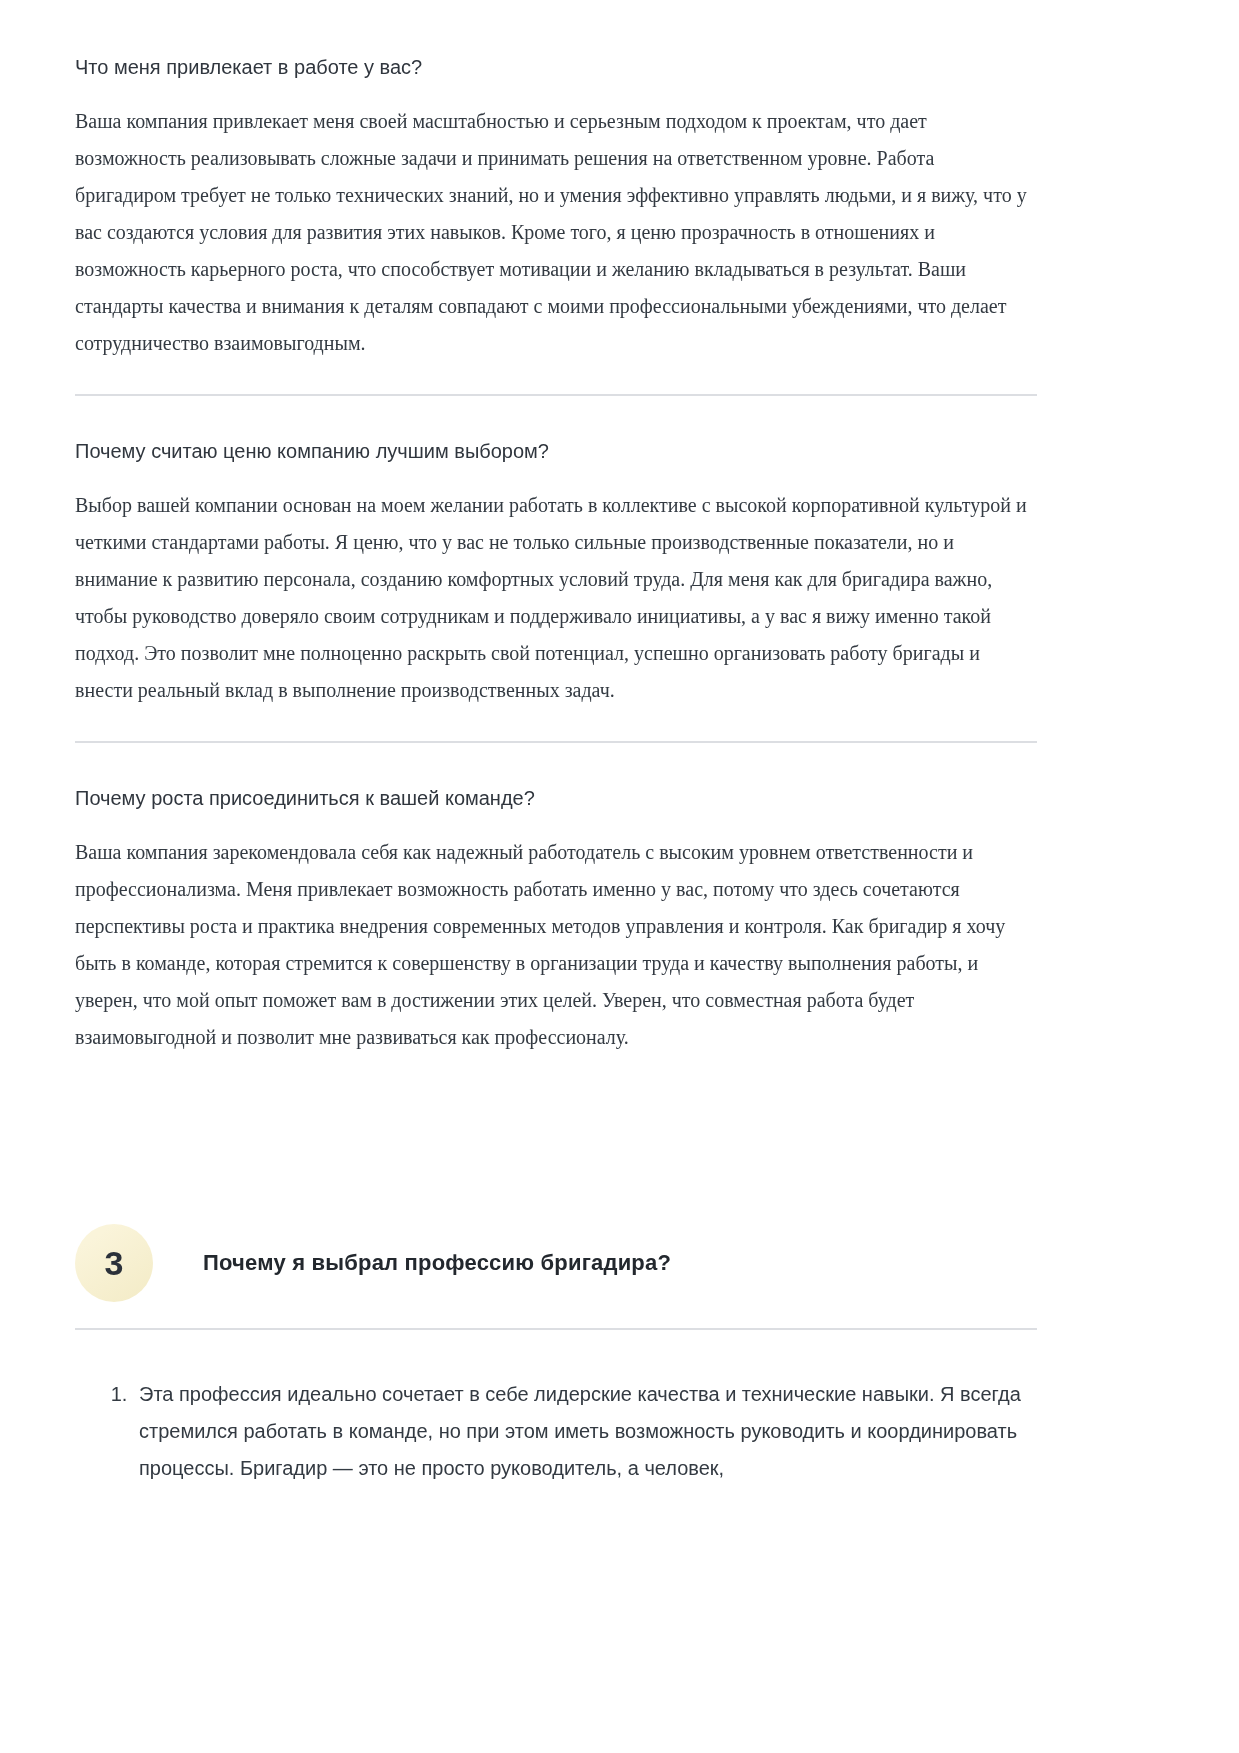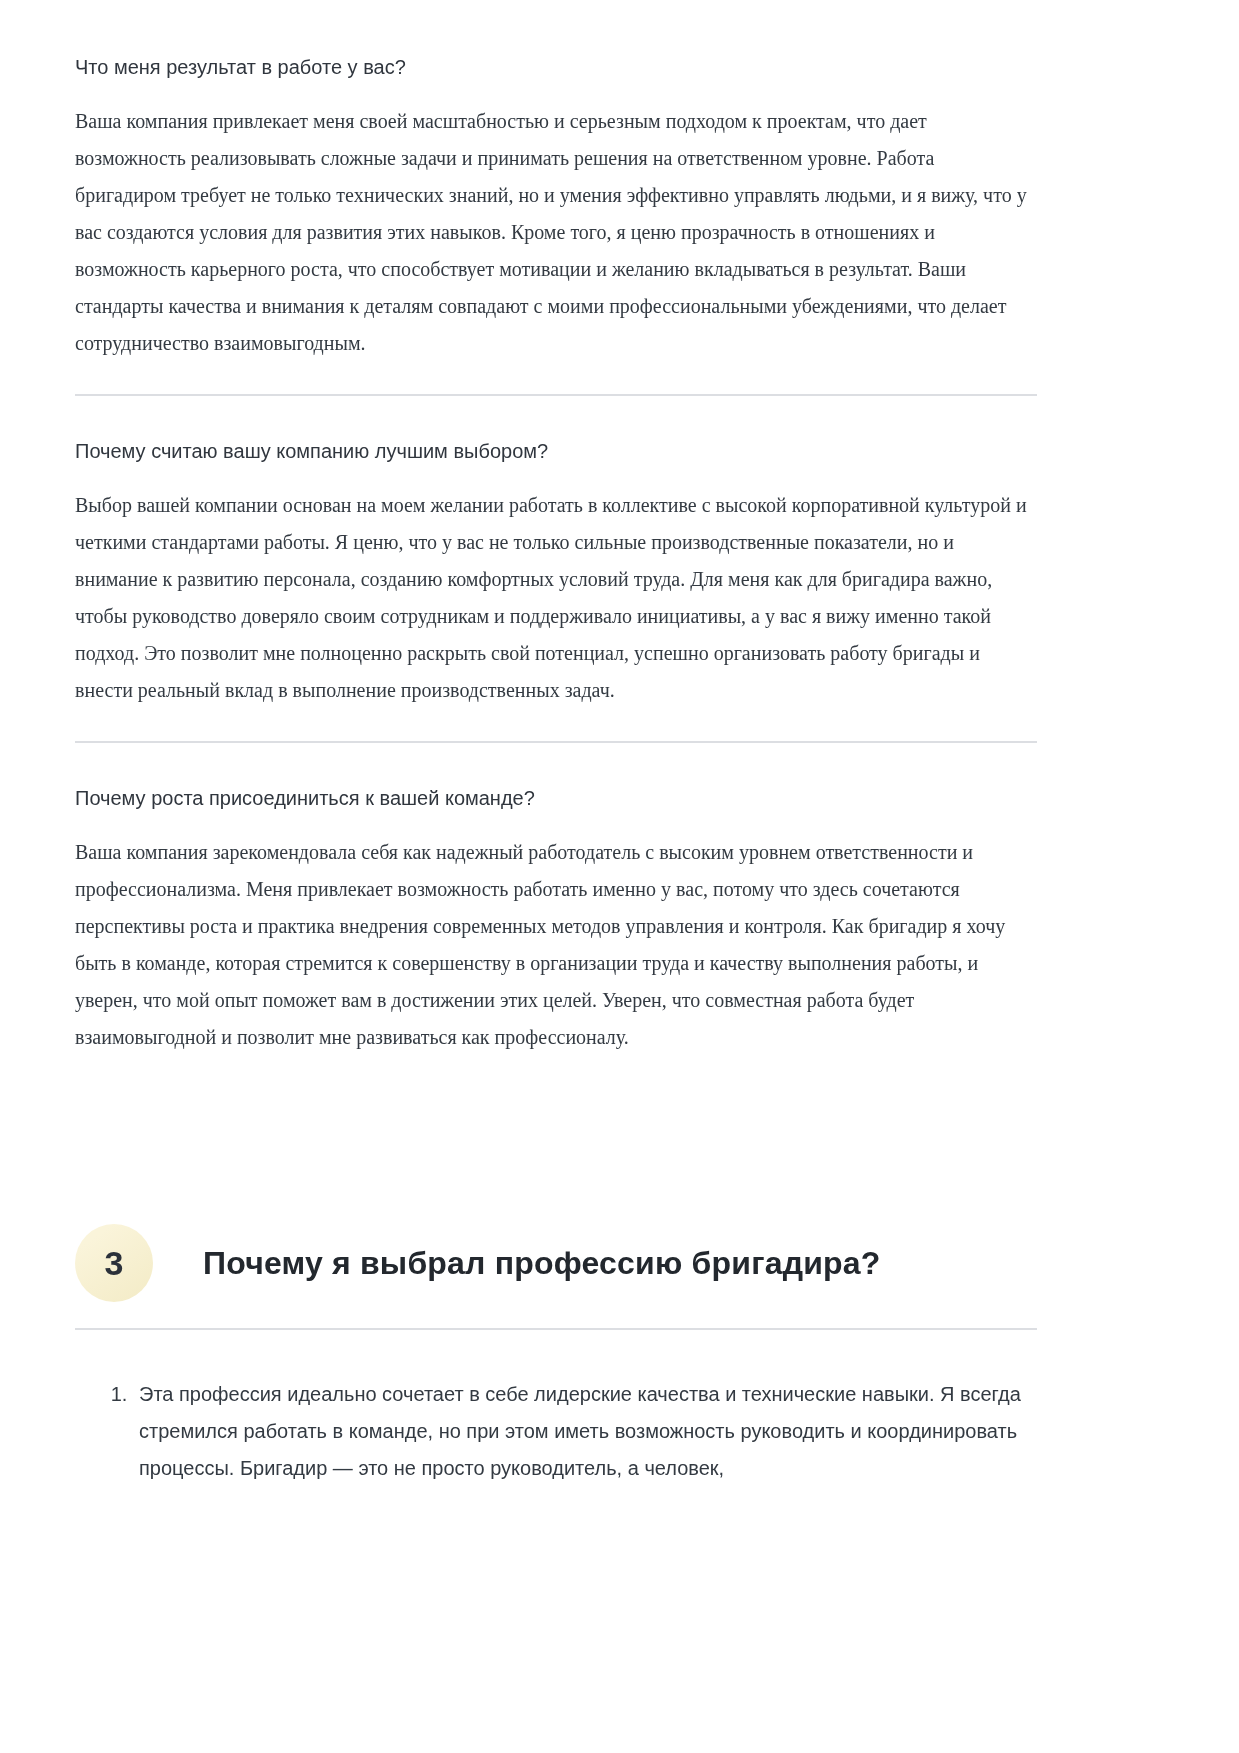--- a/index.html
+++ b/index.html
@@ -63,21 +63,21 @@
     justify-content: center;
   }
 
   .number-badge span {
     font-size: 34px;
     font-weight: 700;
     color: #2b313a;
   }
 
   .section-title {
-    font-size: 32px;
+    font-size: 22px;
     font-weight: 700;
     color: #23282e;
     letter-spacing: 0.2px;
   }
 
   hr.divider-after-title {
     border: none;
     border-top: 2px solid #dcdee2;
     margin: 26px 0 0 0;
   }
@@ -94,28 +94,28 @@
     color: #333a42;
     padding-left: 6px;
   }
 </style>
 </head>
 <body>
 
 <div class="content">
 
   <section class="qa-block">
-    <h3 class="question">Что меня результат в работе у вас?</h3>
+    <h3 class="question">Что меня привлекает в работе у вас?</h3>
     <p class="answer">Ваша компания привлекает меня своей масштабностью и серьезным подходом к проектам, что дает возможность реализовывать сложные задачи и принимать решения на ответственном уровне. Работа бригадиром требует не только технических знаний, но и умения эффективно управлять людьми, и я вижу, что у вас создаются условия для развития этих навыков. Кроме того, я ценю прозрачность в отношениях и возможность карьерного роста, что способствует мотивации и желанию вкладываться в результат. Ваши стандарты качества и внимания к деталям совпадают с моими профессиональными убеждениями, что делает сотрудничество взаимовыгодным.</p>
   </section>
 
   <hr class="divider">
 
   <section class="qa-block">
-    <h3 class="question">Почему считаю вашу компанию лучшим выбором?</h3>
+    <h3 class="question">Почему считаю ценю компанию лучшим выбором?</h3>
     <p class="answer">Выбор вашей компании основан на моем желании работать в коллективе с высокой корпоративной культурой и четкими стандартами работы. Я ценю, что у вас не только сильные производственные показатели, но и внимание к развитию персонала, созданию комфортных условий труда. Для меня как для бригадира важно, чтобы руководство доверяло своим сотрудникам и поддерживало инициативы, а у вас я вижу именно такой подход. Это позволит мне полноценно раскрыть свой потенциал, успешно организовать работу бригады и внести реальный вклад в выполнение производственных задач.</p>
   </section>
 
   <hr class="divider">
 
   <section class="qa-block">
     <h3 class="question">Почему роста присоединиться к вашей команде?</h3>
     <p class="answer">Ваша компания зарекомендовала себя как надежный работодатель с высоким уровнем ответственности и профессионализма. Меня привлекает возможность работать именно у вас, потому что здесь сочетаются перспективы роста и практика внедрения современных методов управления и контроля. Как бригадир я хочу быть в команде, которая стремится к совершенству в организации труда и качеству выполнения работы, и уверен, что мой опыт поможет вам в достижении этих целей. Уверен, что совместная работа будет взаимовыгодной и позволит мне развиваться как профессионалу.</p>
   </section>
 

